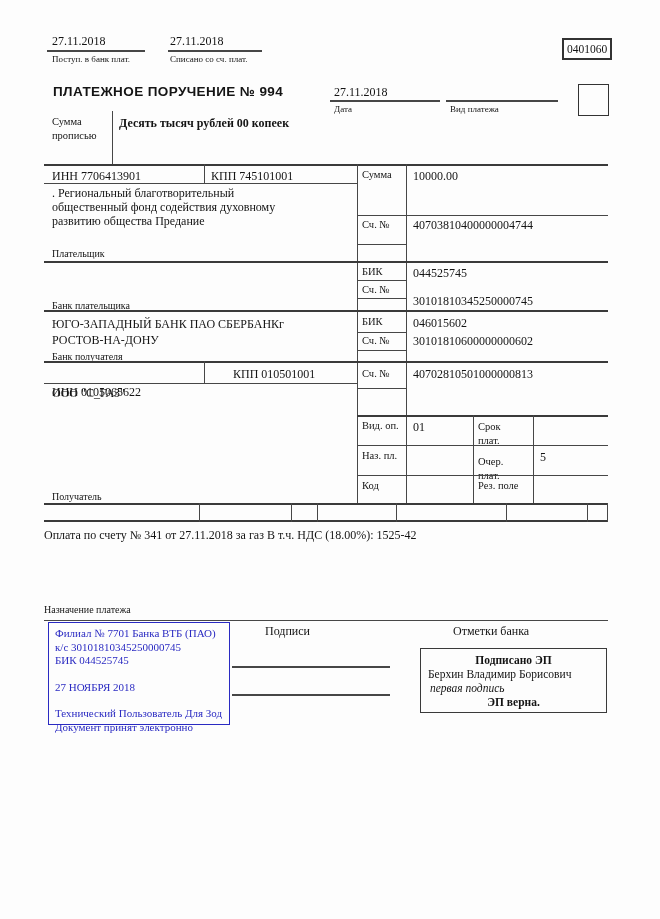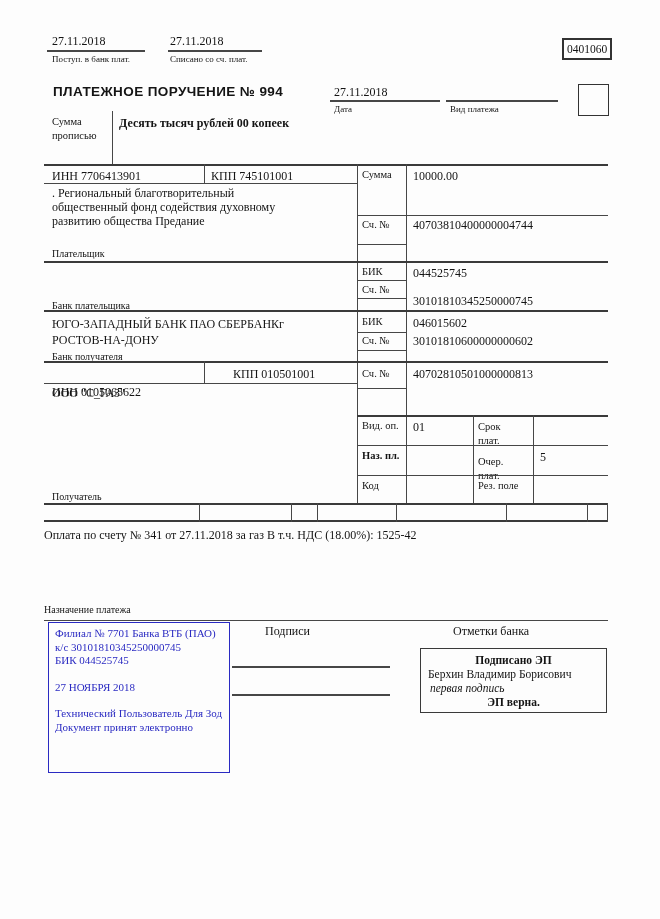--- a/index.html
+++ b/index.html
@@ -17,21 +17,21 @@
   .seclab{font-size:10px;}
   .celllab{font-size:10.5px;}
   .title{font-family:"Liberation Sans", sans-serif;font-weight:bold;font-size:13.5px;letter-spacing:.4px;}
   .codebox{
     position:absolute;left:562px;top:38px;width:46px;height:18px;
     border:2px solid #333;display:flex;align-items:center;justify-content:center;
     font-size:11.5px;background:#fff;
   }
   .chkbox{position:absolute;left:578px;top:84px;width:29px;height:30px;border:1.5px solid #333;}
   .stampbox{
-    position:absolute;left:48px;top:622px;width:182px;height:151px;
+    position:absolute;left:48px;top:622px;width:182px;height:103px;
     border:1.4px solid #2a2ac2;color:#2a2ac2;font-size:11px;line-height:13.5px;
     padding:4px 6px;box-sizing:border-box;white-space:normal;
   }
   .stamp-line{min-height:13.5px;}
   .stamp-gap{margin-top:13px;}
   .epbox{
     position:absolute;left:420px;top:648px;width:187px;height:65px;
     border:1.5px solid #3a3a3a;box-sizing:border-box;font-size:11.5px;line-height:14px;
     padding-top:4px;
   }
@@ -116,21 +116,21 @@
   <div class="hl" style="left:357px;top:388px;width:49px;"></div>
   <div class="abs" style="left:52px;top:386px;">ООО "С_ГАЗ"</div>
 
   <div class="hl2" style="left:357px;top:415px;width:251px;"></div>
   <div class="vl" style="left:473px;top:415px;height:90px;"></div>
   <div class="vl" style="left:533px;top:415px;height:90px;"></div>
   <div class="abs celllab" style="left:362px;top:420px;">Вид. оп.</div>
   <div class="abs" style="left:413px;top:420px;">01</div>
   <div class="wrap celllab" style="left:478px;top:420px;width:46px;">Срок плат.</div>
   <div class="hl" style="left:357px;top:445px;width:251px;"></div>
-  <div class="abs celllab" style="left:362px;top:450px;font-weight:bold;">Наз. пл.</div>
+  <div class="abs celllab" style="left:362px;top:450px;">Наз. пл.</div>
   <div class="wrap celllab" style="left:478px;top:455px;width:46px;">Очер. плат.</div>
   <div class="abs" style="left:540px;top:450px;">5</div>
   <div class="hl" style="left:357px;top:475px;width:251px;"></div>
   <div class="abs celllab" style="left:362px;top:480px;text-align:right;">Код</div>
   <div class="abs celllab" style="left:478px;top:480px;">Рез. поле</div>
   <div class="abs seclab" style="left:52px;top:491px;">Получатель</div>
   <div class="hl2" style="left:44px;top:503px;width:564px;"></div>
 
   <div>
     <div class="hl2" style="left:44px;top:520px;width:564px;"></div>

